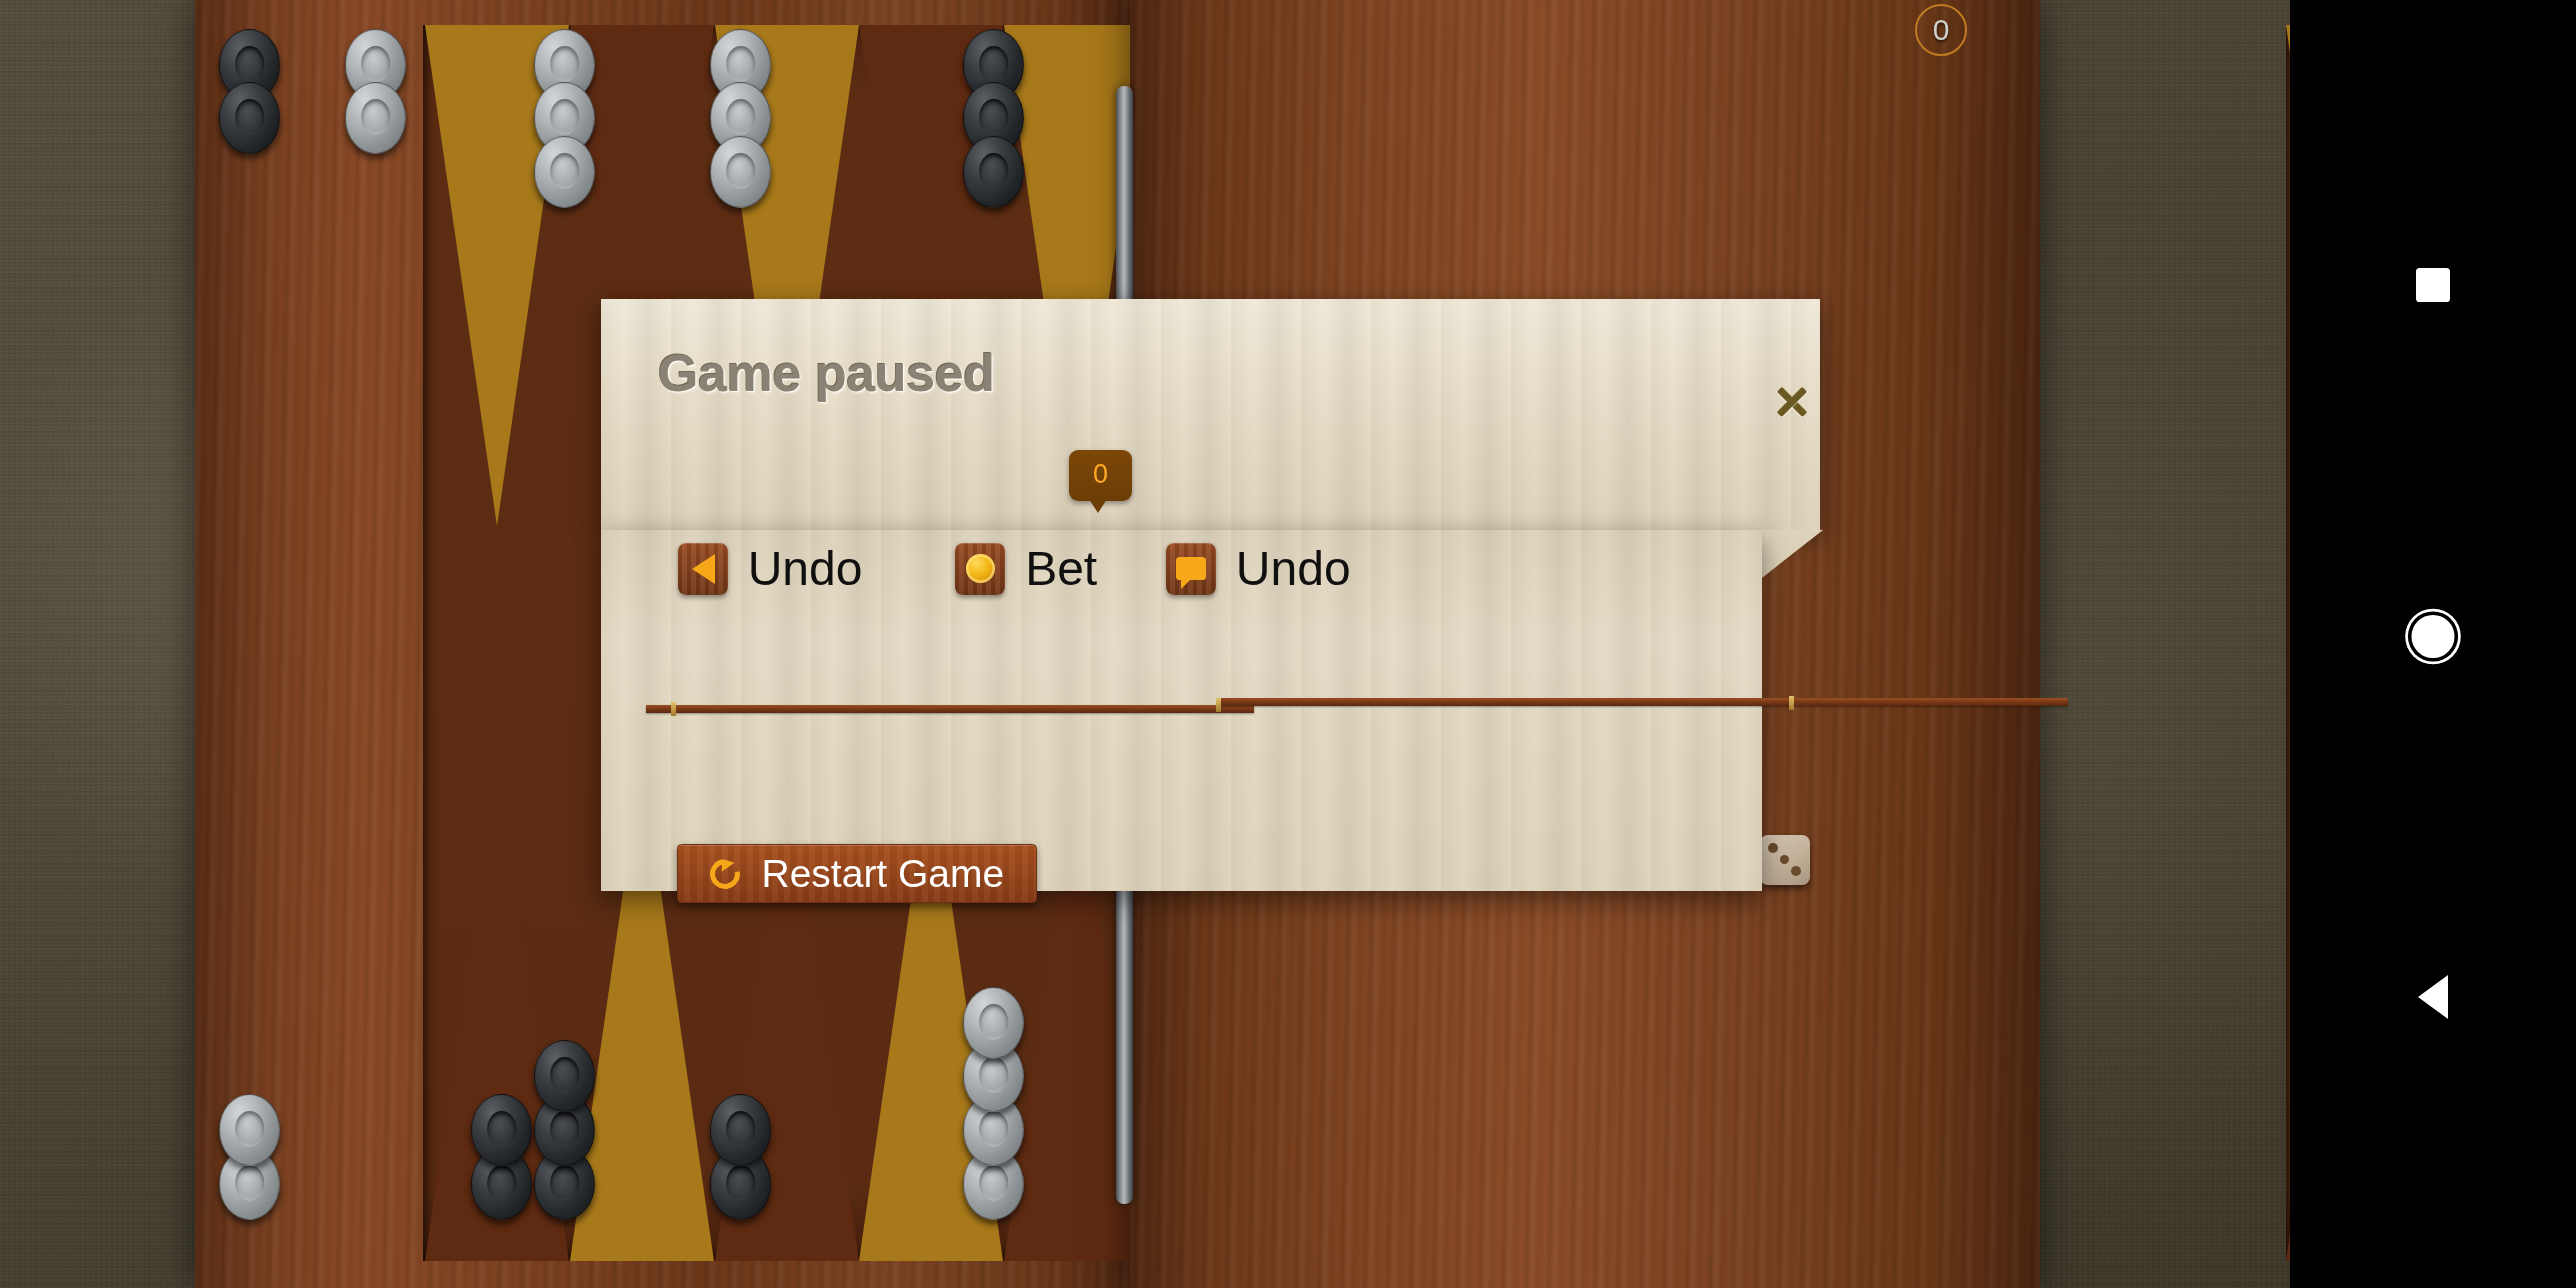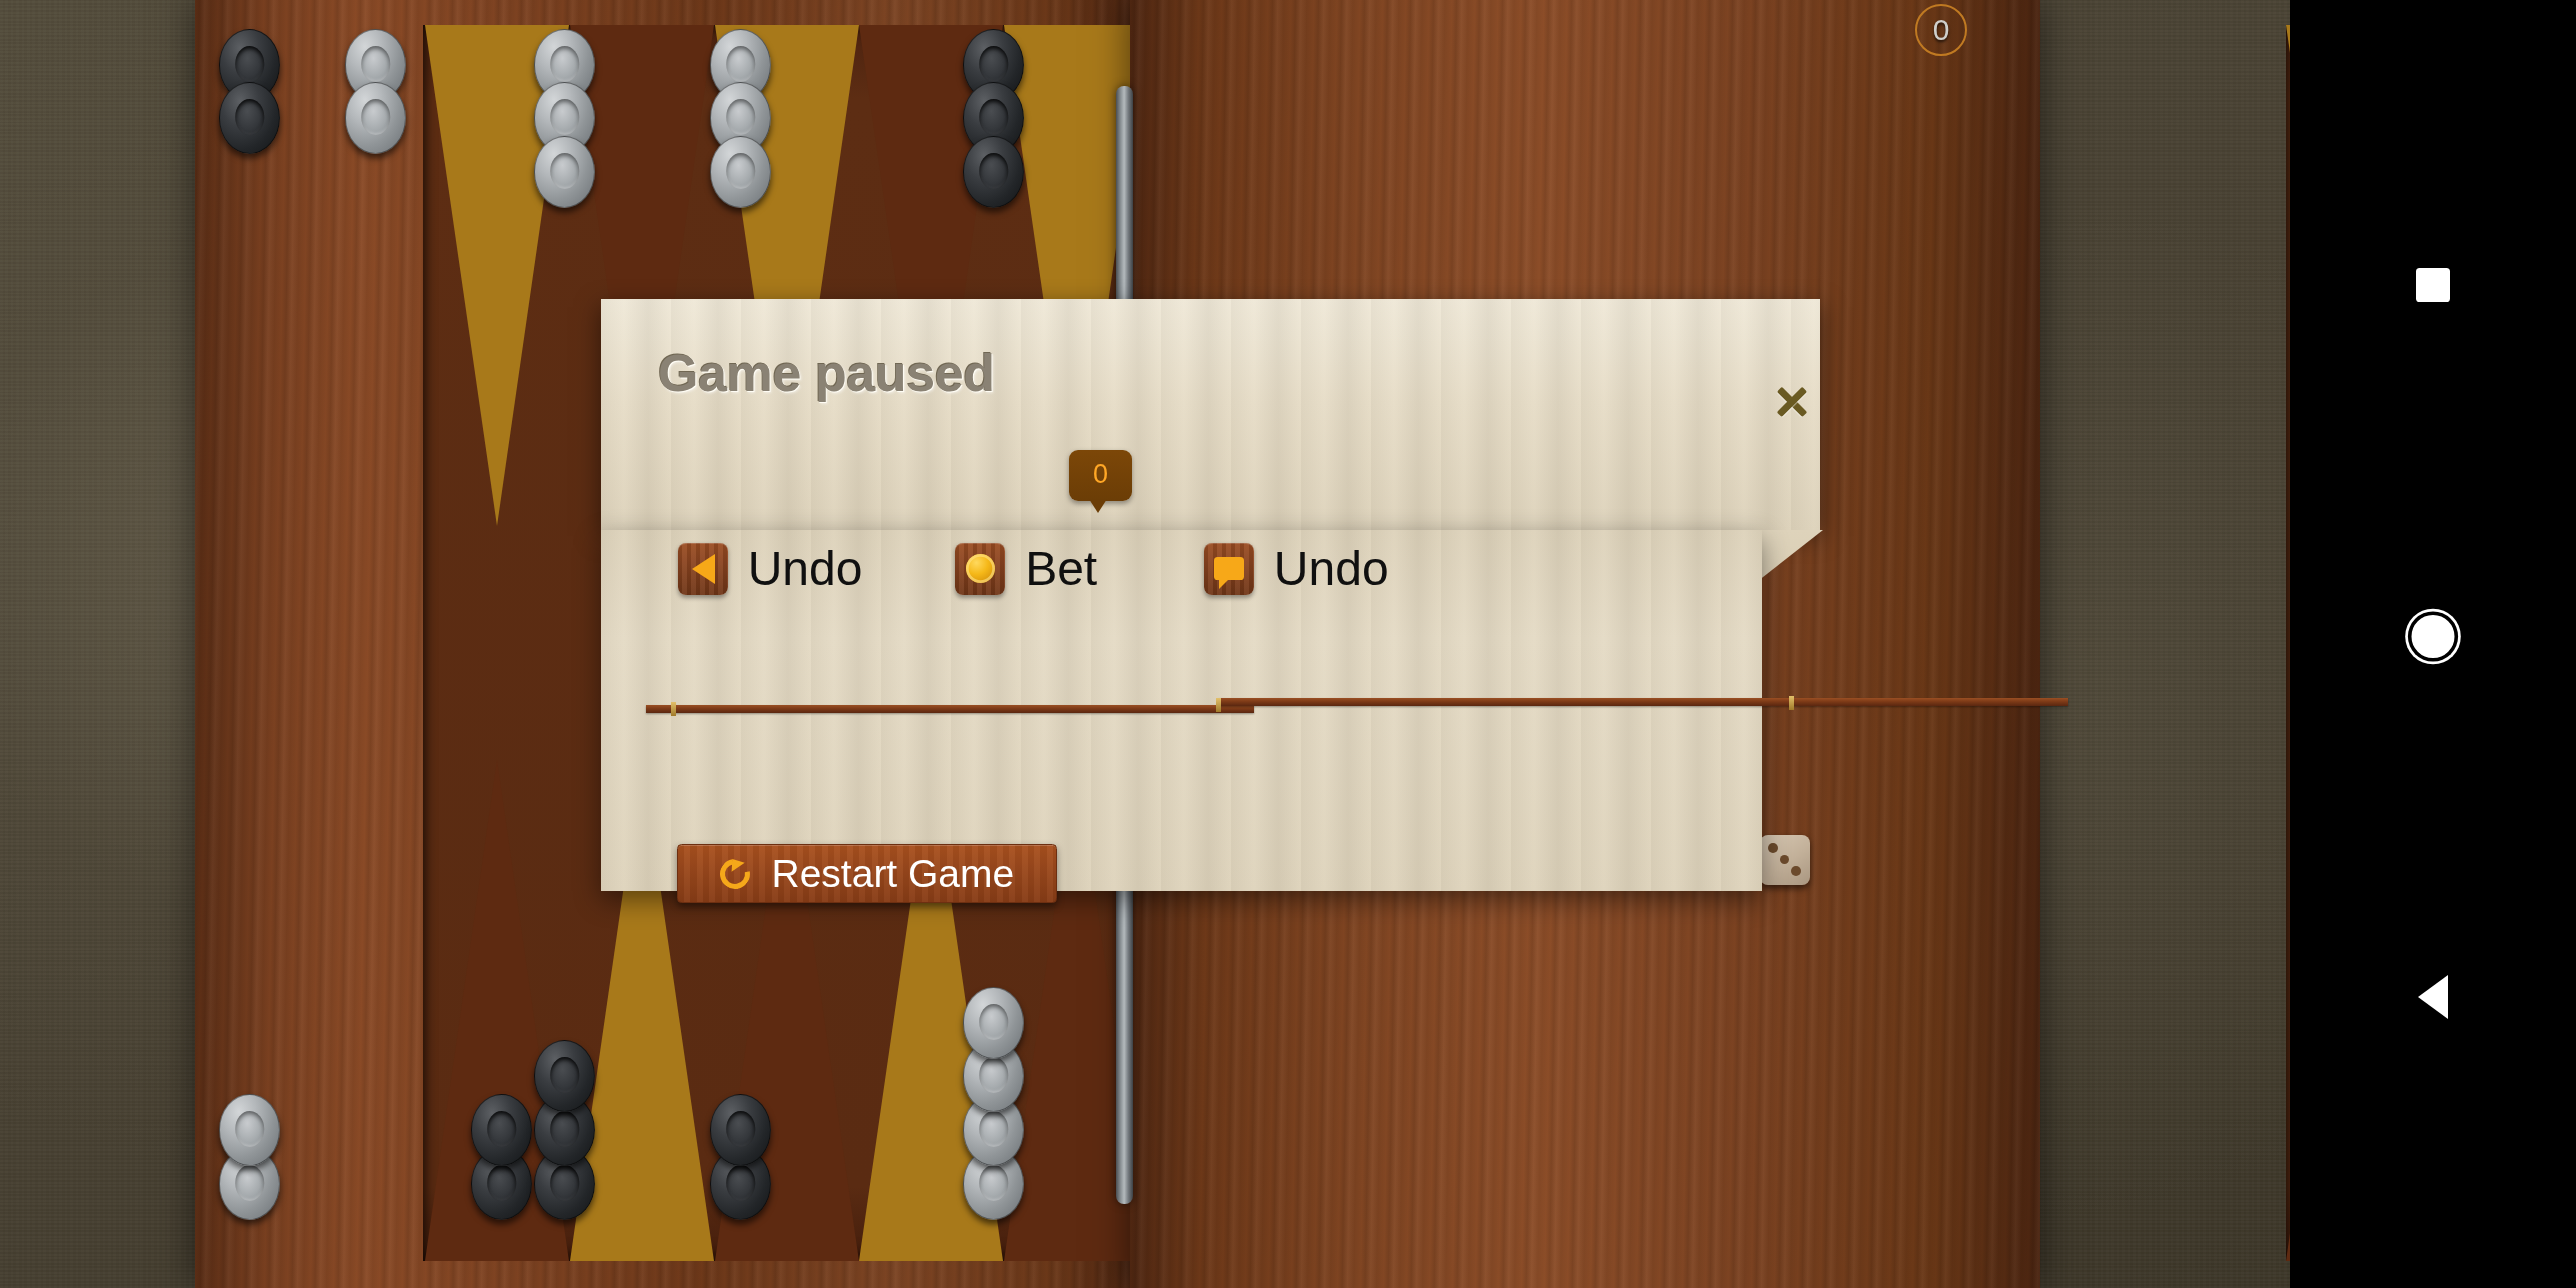--- a/index.html
+++ b/index.html
@@ -351,21 +351,21 @@
   
   .footer-btns {
     position:absolute;
     left:677px; top:844px;
     z-index:46;
     display:flex; gap:21.5px;
   }
   .btn {
     display:flex; align-items:center;
     gap:21.5px;
-    padding:0 42px;
+    padding:0 32px;
     height:59px;
     border-radius:4.5px;
     color:#fff;
     font-size:39px;
     white-space:nowrap;
     cursor:pointer;
     box-shadow:0 3.6px 7.2px rgba(0,0,0,.4), inset 0 0.9px 0 rgba(255,255,255,.2);
   }
   .btn-restart {
     background:
@@ -531,21 +531,21 @@
 
   <div class="actions">
 
     <div class="action" style="margin-right:93px;">
       <div class="act-icon">
         <div class="tri-left"></div>
       </div>
       <div class="act-label">Undo</div>
     </div>
 
-    <div class="action" style="margin-right:107px;">
+    <div class="action" style="margin-right:69px;">
       <div class="act-icon">
         <div class="coin"></div>
       </div>
       <div class="act-label">Bet</div>
     </div>
 
     <div class="action">
       <div class="act-icon">
         <div class="bubble"></div>
       </div>

